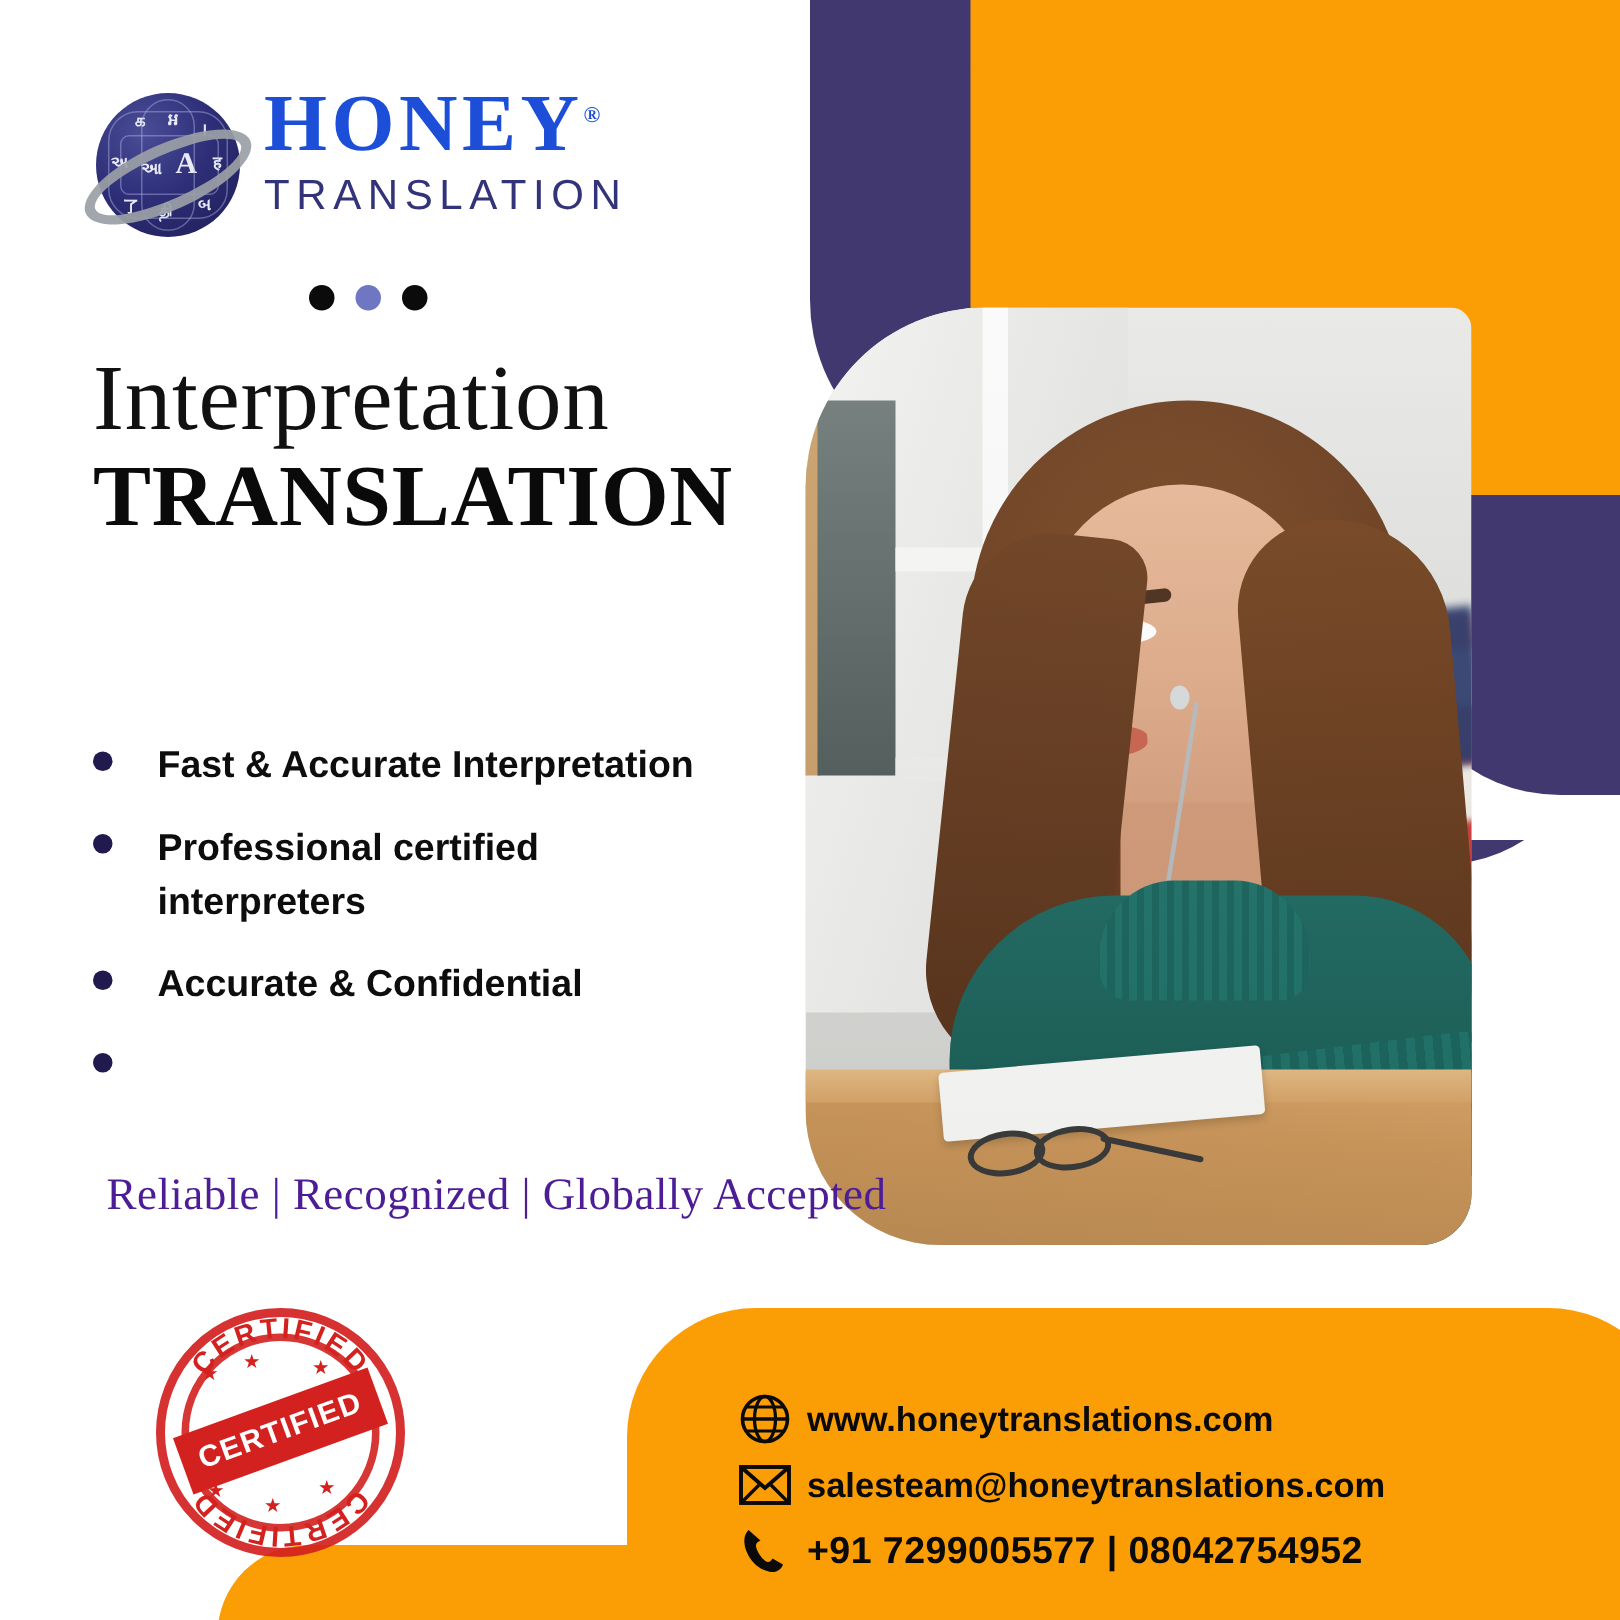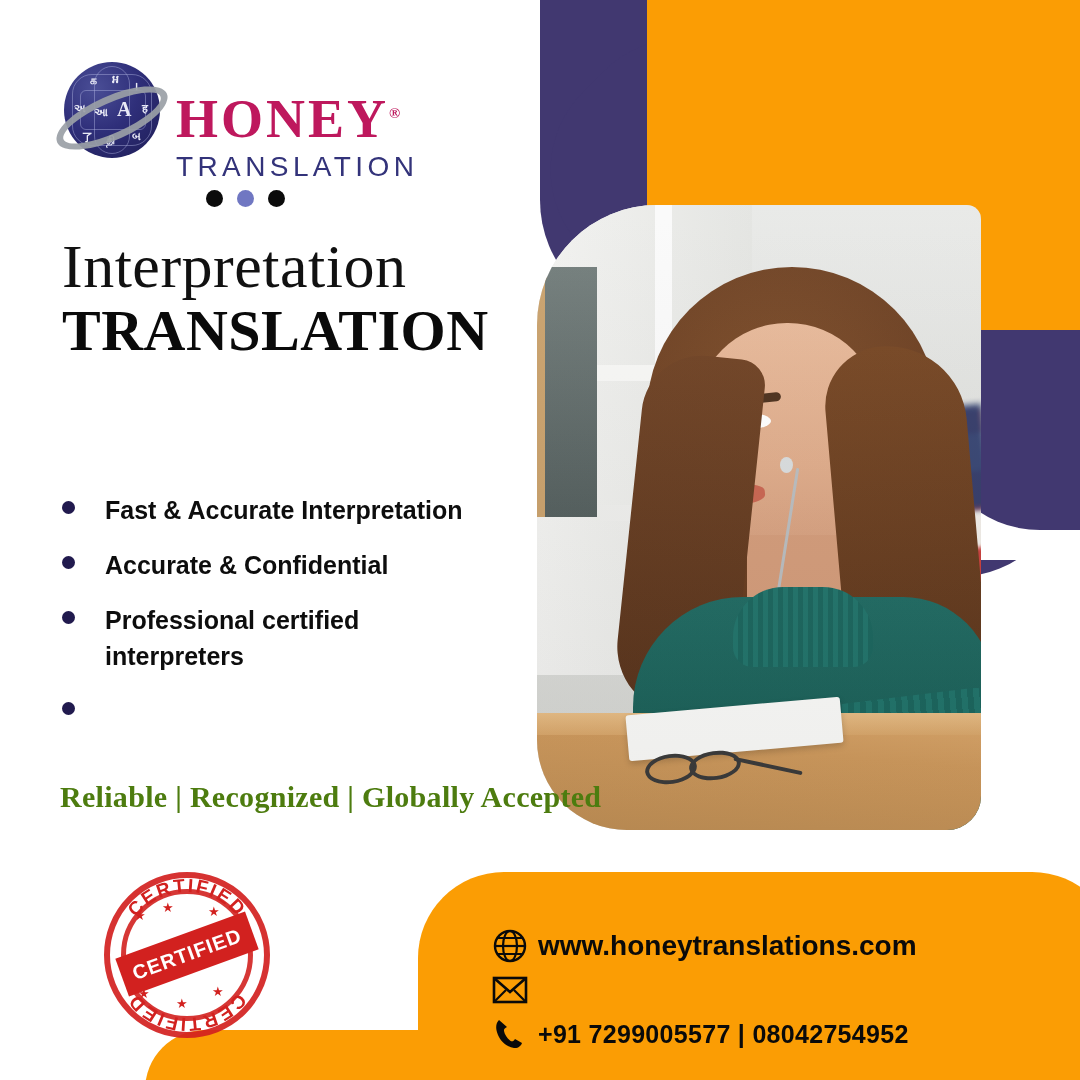--- a/index.html
+++ b/index.html
@@ -166,21 +166,21 @@
   }
   .globe-ball span{
     position:absolute; color:#e9eaf6; font-size:11px; font-weight:700;
     font-family:"DejaVu Sans", sans-serif;
   }
   .globe-ball .big{ font-size:20px; font-family:"Liberation Serif", serif; }
   .hexline{ position:absolute; border:1px solid rgba(175,180,225,.45); }
   .logo-text{ position:absolute; left:120px; top:0px; }
   .logo-honey{
     font-family:"Liberation Serif", serif; font-size:54px; font-weight:700;
-    color:#be185d; letter-spacing:3px; line-height:58px;margin-top:36px;
+    color:#1d4ed8; letter-spacing:3px; line-height:58px;
   }
   .logo-reg{ font-size:15px; vertical-align:super; }
   .logo-translation{
     font-family:"Liberation Sans", sans-serif; font-size:28px; font-weight:400;
     color:#33337a; letter-spacing:4.4px; line-height:34px; margin-top:2px;
   }
   .logo-services{
     font-family:"Liberation Sans", sans-serif; font-size:16px; font-weight:400;
     color:#8a8a8a; letter-spacing:11px; line-height:22px; margin-top:3px;
   }
@@ -206,23 +206,23 @@
     width:13px; height:13px; border-radius:50%; background:#211A4E;
     margin:9px 30px 0 6px; flex:none;
   }
   .bullet-text{
     font-family:"Liberation Sans", sans-serif; font-weight:700; font-size:25px;
     color:#0d0d0d; line-height:36px; max-width:400px;
   }
 
   
   .tagline{
-    position:absolute; left:60px; top:780px;
-    font-family:"Liberation Serif", serif; font-weight:700; font-size:30px;
-    color:#4d7c0f; letter-spacing:.3px;
+    position:absolute; left:71px; top:780px;
+    font-family:"Liberation Serif", serif; font-weight:400; font-size:30px;
+    color:#4c1d95; letter-spacing:.3px;
   }
 
   
   .stamp{ position:absolute; left:104px; top:872px; width:166px; height:166px; }
   .stamp-ring-out{
     position:absolute; inset:0; border:6px solid #d2211f; border-radius:50%;
     opacity:.92;
   }
   .stamp-ring-in{
     position:absolute; left:17px; top:17px; right:17px; bottom:17px;
@@ -249,21 +249,21 @@
   
   .reach{
     position:absolute; left:612px; top:884px;
     font-family:"Liberation Serif", serif; font-weight:700; font-size:31px;
     color:#0a0a0a; letter-spacing:.5px;
   }
   .contact-list{ position:absolute; left:492px; top:928px; width:560px; }
   .c-row{ display:flex; align-items:center; margin-bottom:11px; }
   .c-ico{ width:46px; flex:none; display:flex; align-items:center; justify-content:flex-start; }
   .c-txt{
-    font-family:"Liberation Sans", sans-serif; font-weight:700; font-size:28px;
+    font-family:"Liberation Sans", sans-serif; font-weight:700; font-size:23px;
     color:#0a0a0a; line-height:28px;
   }
   .c-txt.phone{ font-size:25px; letter-spacing:.3px; }
 </style>
 </head>
 <body>
 
 <div id="poster">
 
   <div class="purple-band"></div>
@@ -348,25 +348,25 @@
     <div class="h-bold">TRANSLATION</div>
   </div>
 
   <div class="bullets">
     <div class="bullet-row">
       <div class="bullet-dot"></div>
       <div class="bullet-text">Fast &amp; Accurate Interpretation</div>
     </div>
     <div class="bullet-row">
       <div class="bullet-dot"></div>
-      <div class="bullet-text">Accurate &amp; Confidential</div>
+      <div class="bullet-text">Professional certified interpreters</div>
     </div>
     <div class="bullet-row">
       <div class="bullet-dot"></div>
-      <div class="bullet-text">Professional certified interpreters</div>
+      <div class="bullet-text">Accurate &amp; Confidential</div>
     </div>
     <div class="bullet-row">
       <div class="bullet-dot"></div>
     </div>
   </div>
 
   <div class="tagline">Reliable  |  Recognized | Globally Accepted</div>
 
   <div class="stamp">
     <div class="stamp-ring-out"></div>
@@ -414,20 +414,21 @@
 
     <div class="c-row">
       <div class="c-ico">
         <svg width="36" height="30" viewBox="0 0 36 30">
           <rect x="2" y="3" width="32" height="24" fill="none" stroke="#0a0a0a" stroke-width="2.6"></rect>
           <polyline points="2,3 18,17 34,3" fill="none" stroke="#0a0a0a" stroke-width="2.6"></polyline>
           <line x1="2" y1="27" x2="14" y2="15" stroke="#0a0a0a" stroke-width="2.2"></line>
           <line x1="34" y1="27" x2="22" y2="15" stroke="#0a0a0a" stroke-width="2.2"></line>
         </svg>
       </div>
+      <div class="c-txt">salesteam@honeytranslations.com</div>
     </div>
 
     <div class="c-row">
       <div class="c-ico">
         <svg width="36" height="36" viewBox="0 0 36 36">
           <path d="M7 4 C4 7 3 12 6 19 C9 26 15 31 22 32 C26 32.5 29 30 30 27 L23 23 C21.5 25.5 20 26 18 24.5 C15 22 12.5 18 12 15 C11.7 12.8 13 12 15 11 Z" fill="#0a0a0a"></path>
         </svg>
       </div>
       <div class="c-txt phone">+91 7299005577  |  08042754952</div>
     </div>

